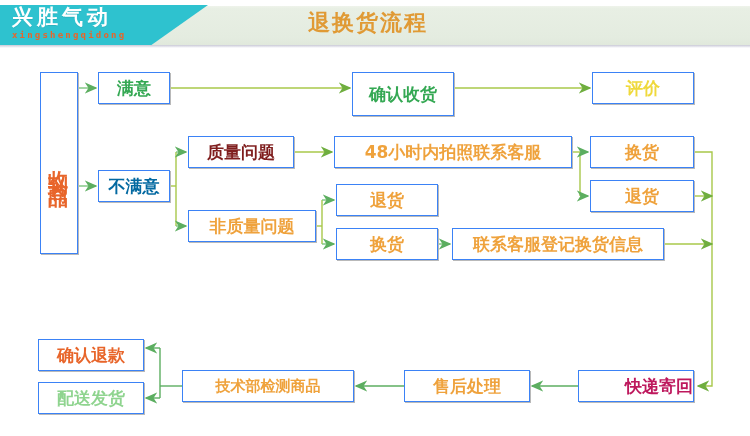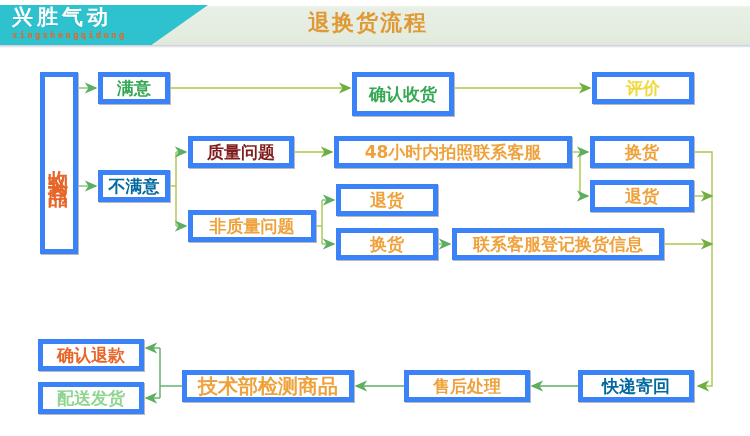--- a/index.html
+++ b/index.html
@@ -50,21 +50,21 @@
   }
 
   
   .canvas{position:absolute;left:0;top:48px;width:750px;height:388px;}
   svg.links{position:absolute;left:0;top:0;width:750px;height:388px;}
 
   
   .node{
     position:absolute;box-sizing:border-box;
     background:#ffffff;
-    border:5px solid #3b82f6;
+    border:1px solid #3b82f6;
     box-shadow:1px 1px 0 #b9b9b9;
     display:flex;align-items:center;justify-content:center;
     font-family:"DejaVu Sans","Liberation Sans",sans-serif;
     font-weight:bold;
     white-space:nowrap;
   }
   .node.vert{
     writing-mode:vertical-rl;
     text-orientation:upright;
     letter-spacing:6px;
@@ -177,24 +177,24 @@
         </div>
         <div class="node" style="left: 452px; top: 180px; width: 212px; height: 32px; color: rgb(239, 162, 60); font-size: 17px;">
           <span>联系客服登记换货信息</span>
         </div>
         <div class="node" style="left: 38px; top: 284px; width: 106px; height: 32px; color: rgb(232, 101, 42); font-size: 17px; margin-top: 7px;">
           <span>确认退款</span>
         </div>
         <div class="node" style="left: 38px; top: 334px; width: 106px; height: 32px; color: rgb(143, 212, 143); font-size: 17px;">
           <span>配送发货</span>
         </div>
-        <div class="node" style="left: 182px; top: 322px; width: 172px; height: 32px; color: rgb(239, 162, 60); font-size: 20px;">
+        <div class="node" style="left: 182px; top: 322px; width: 172px; height: 32px; color: rgb(239, 162, 60); font-size: 15px;">
           <span>技术部检测商品</span>
         </div>
         <div class="node" style="left: 404px; top: 322px; width: 126px; height: 32px; color: rgb(239, 162, 60); font-size: 17px;">
           <span>售后处理</span>
         </div>
-        <div class="node" style="left: 578px; top: 322px; width: 116px; height: 32px; color: #0369a1; font-size: 17px;">
+        <div class="node" style="left: 578px; top: 322px; width: 116px; height: 32px; color: #be185d; font-size: 17px; justify-content: flex-end;">
           <span>快递寄回</span>
         </div>
       </div>
   </div>
 </div>
 
 </body></html>

